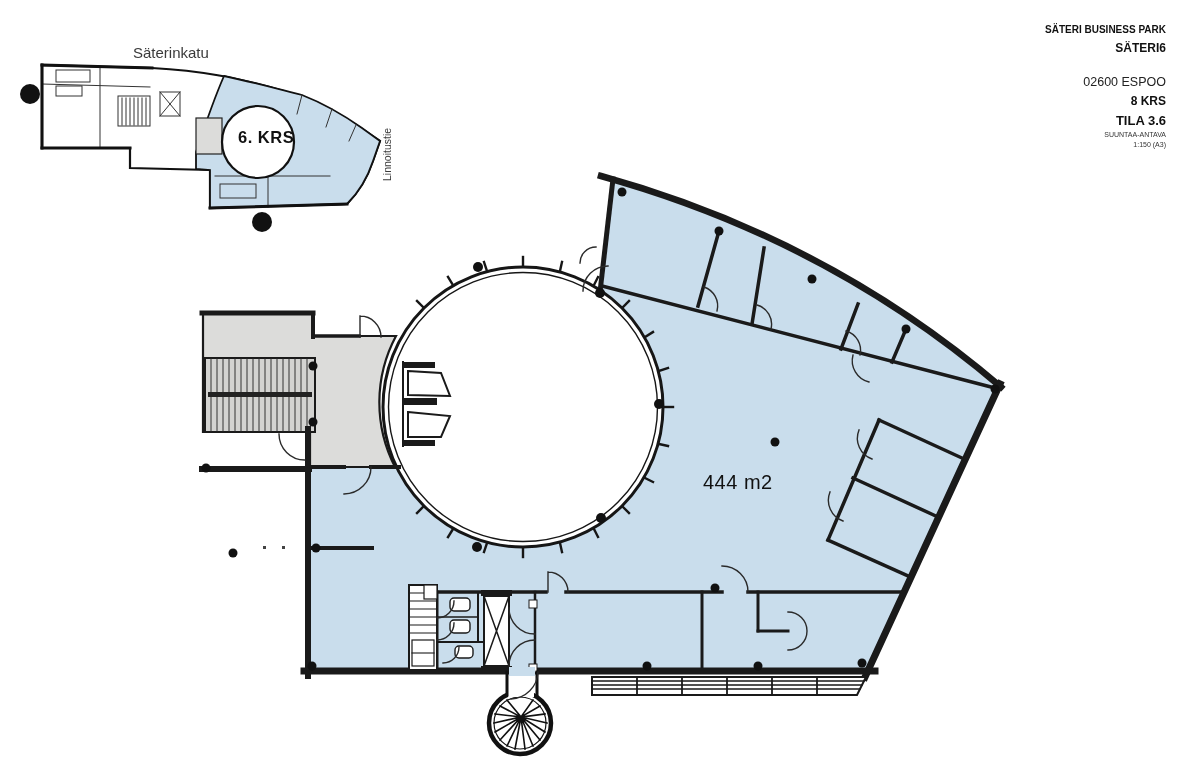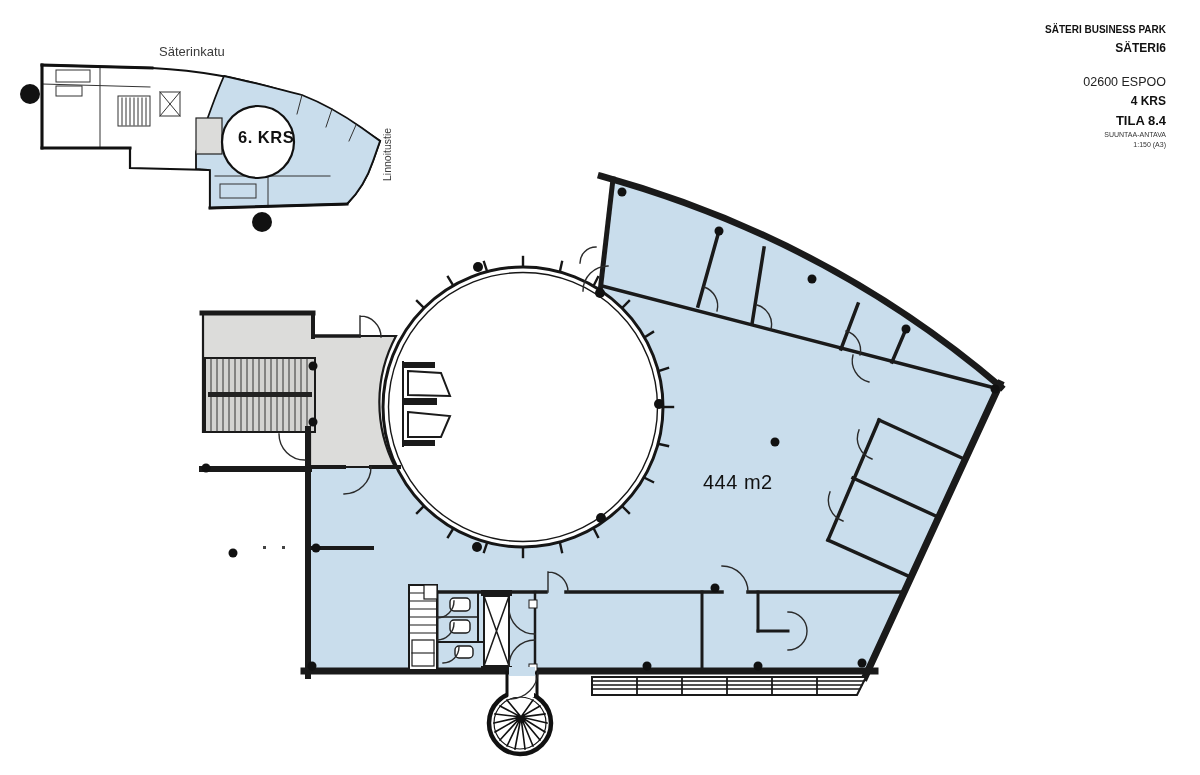--- a/index.html
+++ b/index.html
@@ -7,21 +7,21 @@
           font-family:"Liberation Sans", sans-serif;}
   .plan-svg{position:absolute;left:0;top:0;}
   .txt{position:absolute;white-space:nowrap;color:#111;}
   .title-block{position:absolute;top:20px;right:34px;text-align:right;color:#111;line-height:19px;}
   .tb-project{font-size:10px;font-weight:bold;}
   .tb-building{font-size:12px;font-weight:bold;}
   .tb-address{font-size:12.5px;font-weight:400;color:#222;margin-top:15px;}
   .tb-floor{font-size:12px;font-weight:bold;}
   .tb-space{font-size:13px;font-weight:bold;}
   .tb-small{font-size:7px;color:#333;line-height:10px;}
-  .street-top{left:159px;top:44px;font-size:13px;color:#3a3a3a;}
+  .street-top{left:133px;top:44px;font-size:15px;color:#3a3a3a;}
   .street-right{left:381px;top:101px;font-size:10.5px;color:#3a3a3a;
                 writing-mode:vertical-rl;transform:rotate(180deg);height:80px;}
   .floor-label{left:238px;top:128px;font-size:16.5px;font-weight:bold;letter-spacing:0.5px;}
   .area-label{left:703px;top:471px;font-size:20px;font-weight:normal;letter-spacing:0.5px;text-align:center;}
 </style>
 </head>
 <body>
 
 <div class="canvas">
 
@@ -242,19 +242,19 @@
 
 <div class="txt street-top">Säterinkatu</div>
 <div class="txt street-right">Linnoitustie</div>
 <div class="txt floor-label">6. KRS</div>
 <div class="txt area-label">444 m2</div>
 
 <div class="title-block">
   <div class="tb-project">SÄTERI BUSINESS PARK</div>
   <div class="tb-building">SÄTERI6</div>
   <div class="tb-address">02600 ESPOO</div>
-  <div class="tb-floor">4 KRS</div>
-  <div class="tb-space">TILA 8.4</div>
+  <div class="tb-floor">8 KRS</div>
+  <div class="tb-space">TILA 3.6</div>
   <div class="tb-small">SUUNTAA-ANTAVA</div>
   <div class="tb-small">1:150 (A3)</div>
 </div>
 
 </div>
 
 </body></html>

